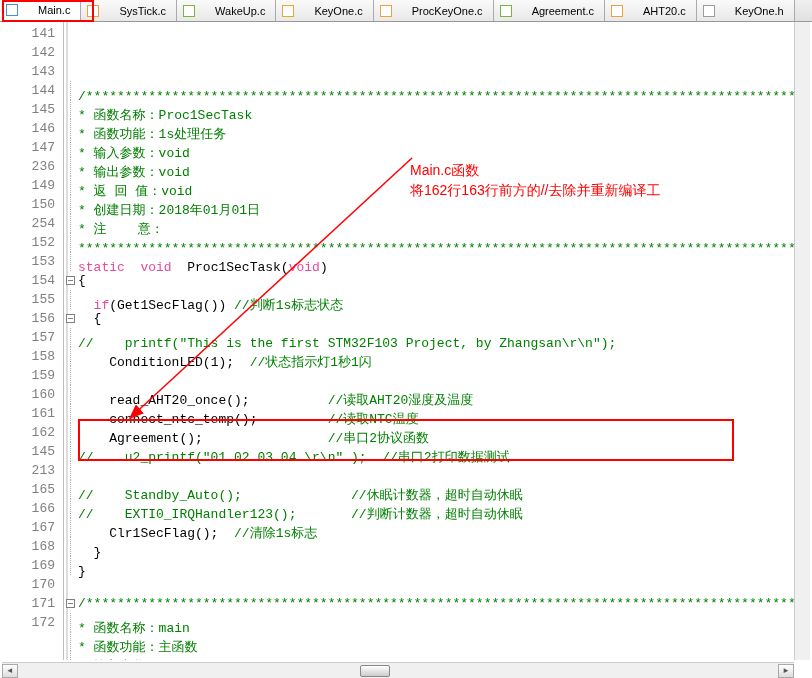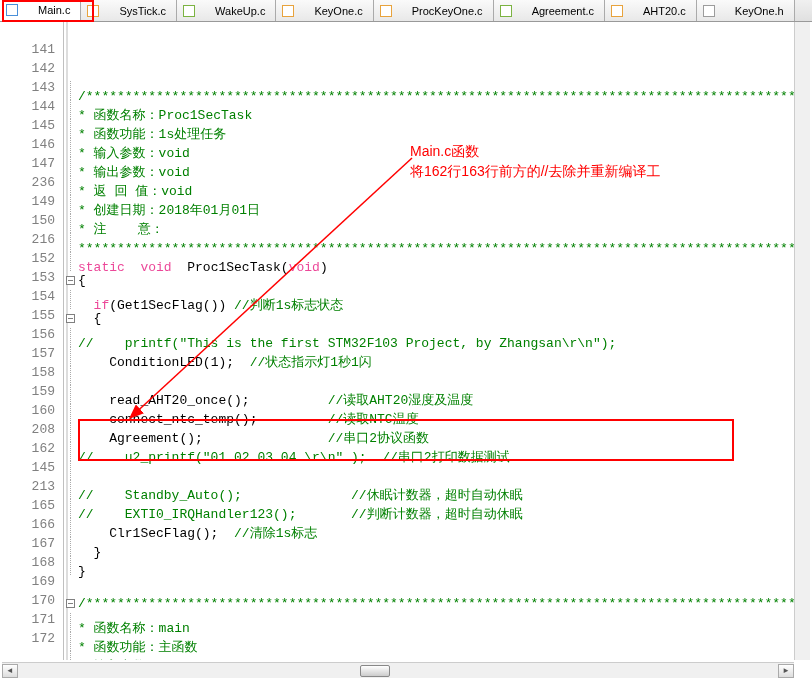--- a/index.html
+++ b/index.html
@@ -48,21 +48,21 @@
     .gutter {
       width: 64px;
       background: #fff;
       border-right: 1px solid #c0c0c0;
       text-align: right;
       color: #808080;
       padding-right: 8px;
       user-select: none;
       font-size: 13px;
       line-height: 19px;
-      padding-top: 18px;
+      padding-top: 2px;
     }
     .gutter-line { height: 19px; }
     .code-area {
       flex: 1;
       background: #fff;
       font-size: 13px;
       line-height: 19px;
       padding-top: 2px;
       padding-left: 2px;
       white-space: pre;
@@ -217,31 +217,31 @@
       <div class="gutter-line">141</div>
       <div class="gutter-line">142</div>
       <div class="gutter-line">143</div>
       <div class="gutter-line">144</div>
       <div class="gutter-line">145</div>
       <div class="gutter-line">146</div>
       <div class="gutter-line">147</div>
       <div class="gutter-line">236</div>
       <div class="gutter-line">149</div>
       <div class="gutter-line">150</div>
-      <div class="gutter-line">216</div>
+      <div class="gutter-line">254</div>
       <div class="gutter-line">152</div>
       <div class="gutter-line">153</div>
       <div class="gutter-line">154</div>
       <div class="gutter-line">155</div>
       <div class="gutter-line">156</div>
       <div class="gutter-line">157</div>
       <div class="gutter-line">158</div>
       <div class="gutter-line">159</div>
       <div class="gutter-line">160</div>
-      <div class="gutter-line">208</div>
+      <div class="gutter-line">161</div>
       <div class="gutter-line">162</div>
       <div class="gutter-line">145</div>
       <div class="gutter-line">213</div>
       <div class="gutter-line">165</div>
       <div class="gutter-line">166</div>
       <div class="gutter-line">167</div>
       <div class="gutter-line">168</div>
       <div class="gutter-line">169</div>
       <div class="gutter-line">170</div>
       <div class="gutter-line">171</div>
@@ -257,21 +257,21 @@
 
 <svg class="arrow" id="arrow-svg" width="812" height="678" style="left:0;top:0;">
   <defs>
     <marker id="arrowhead" markerWidth="10" markerHeight="8" refX="9" refY="4" orient="auto">
       <polygon points="0 0, 10 4, 0 8" fill="#ff0000"></polygon>
     </marker>
   </defs>
   <line id="arrow-line" stroke="#ff0000" stroke-width="1.5" marker-end="url(#arrowhead)" x1="412" y1="158" x2="130" y2="418"></line>
 </svg>
 
-<div class="annotation" id="annot" style="left:410px; top:141px;">
+<div class="annotation" id="annot" style="left:410px; top:160px;">
     <div>Main.c函数</div>
     <div>将162行163行前方的//去除并重新编译工</div>
   </div>
 
 <div class="scrollbar-h">
   <div class="sb-btn">◄</div>
   <div class="sb-track">
       <div class="sb-thumb"></div>
     </div>
   <div class="sb-btn">►</div>

